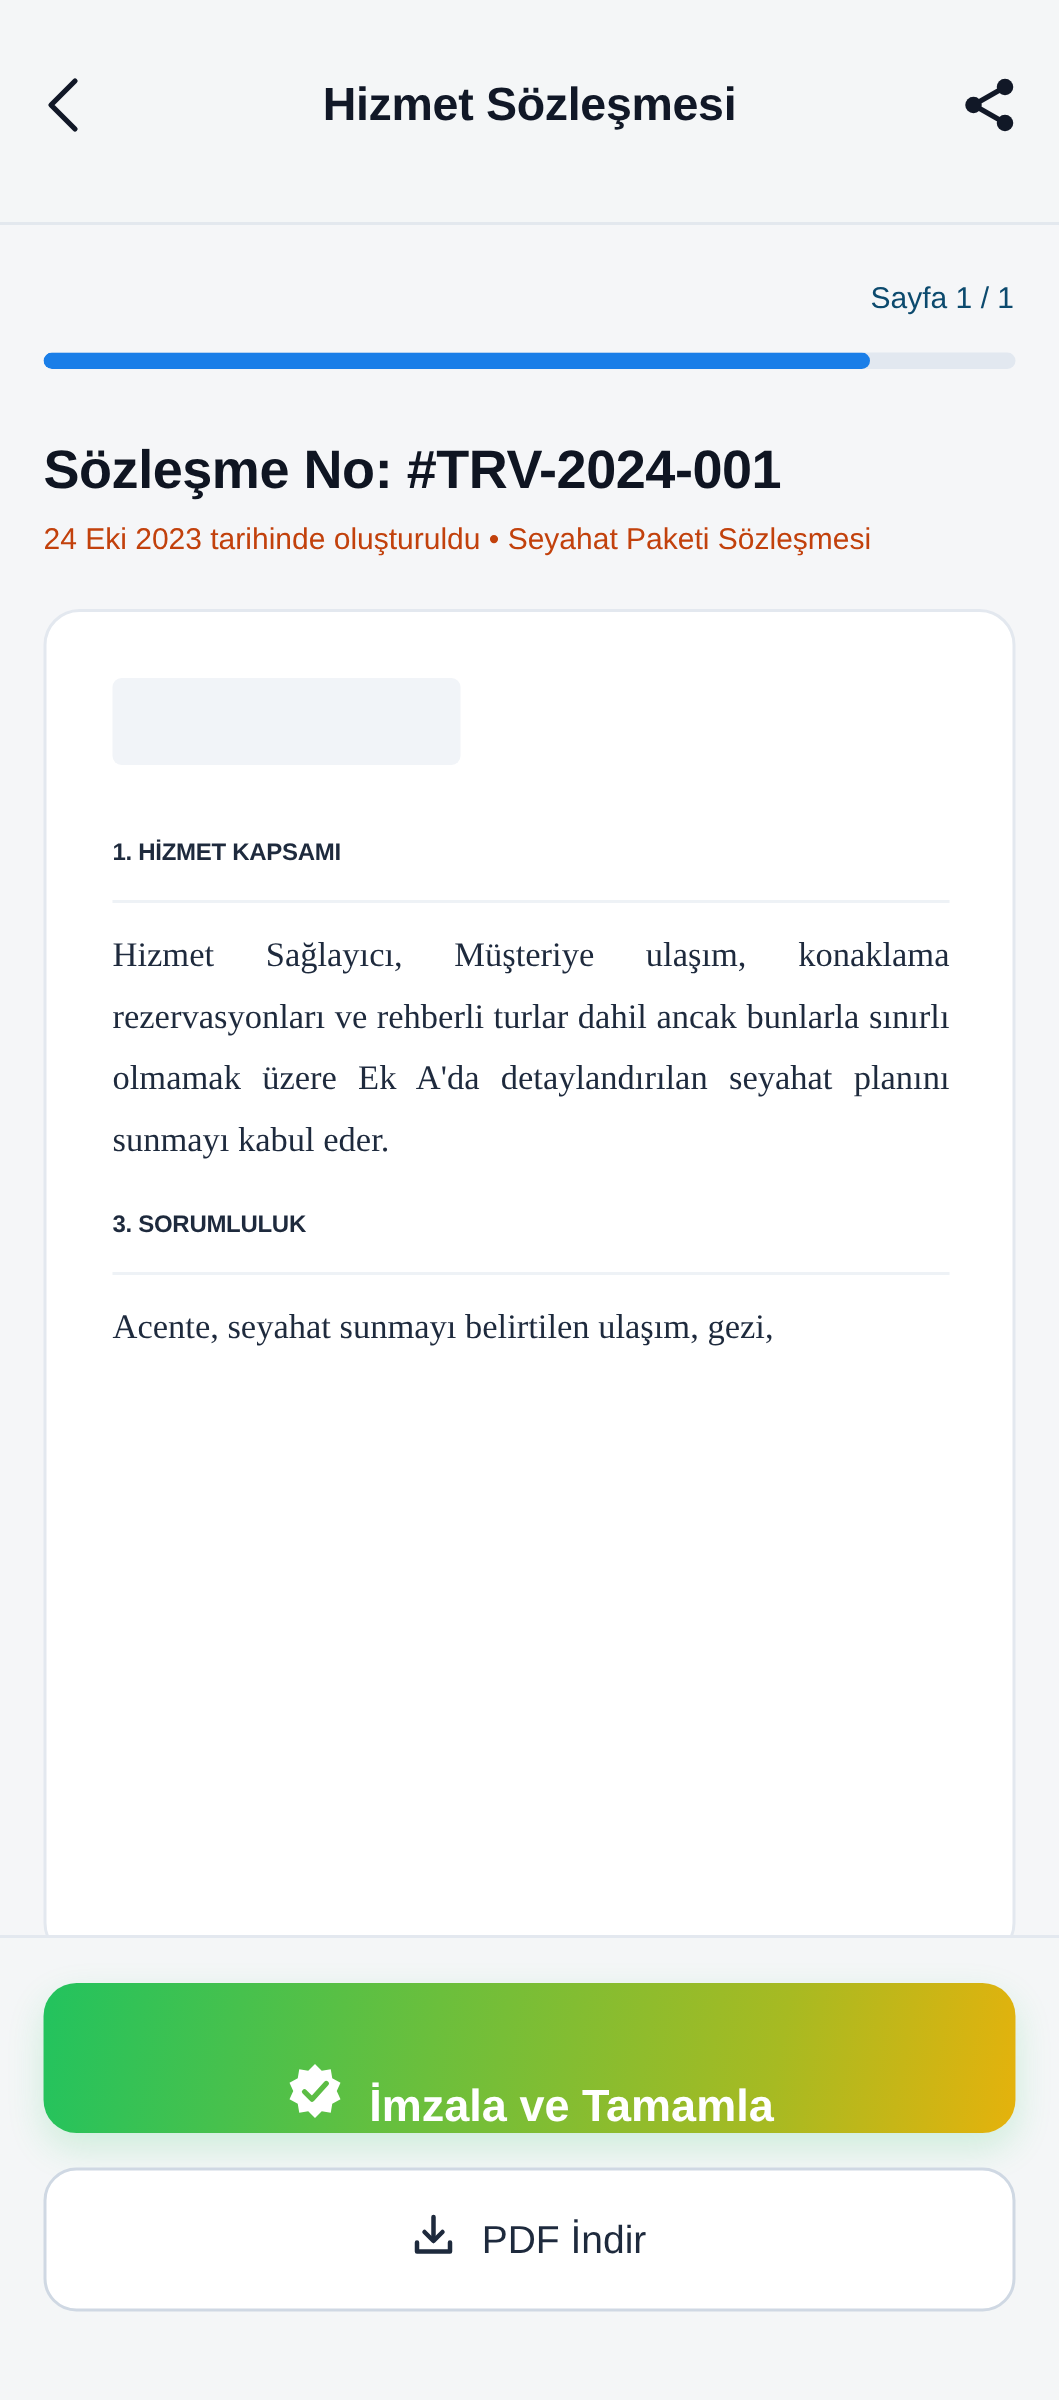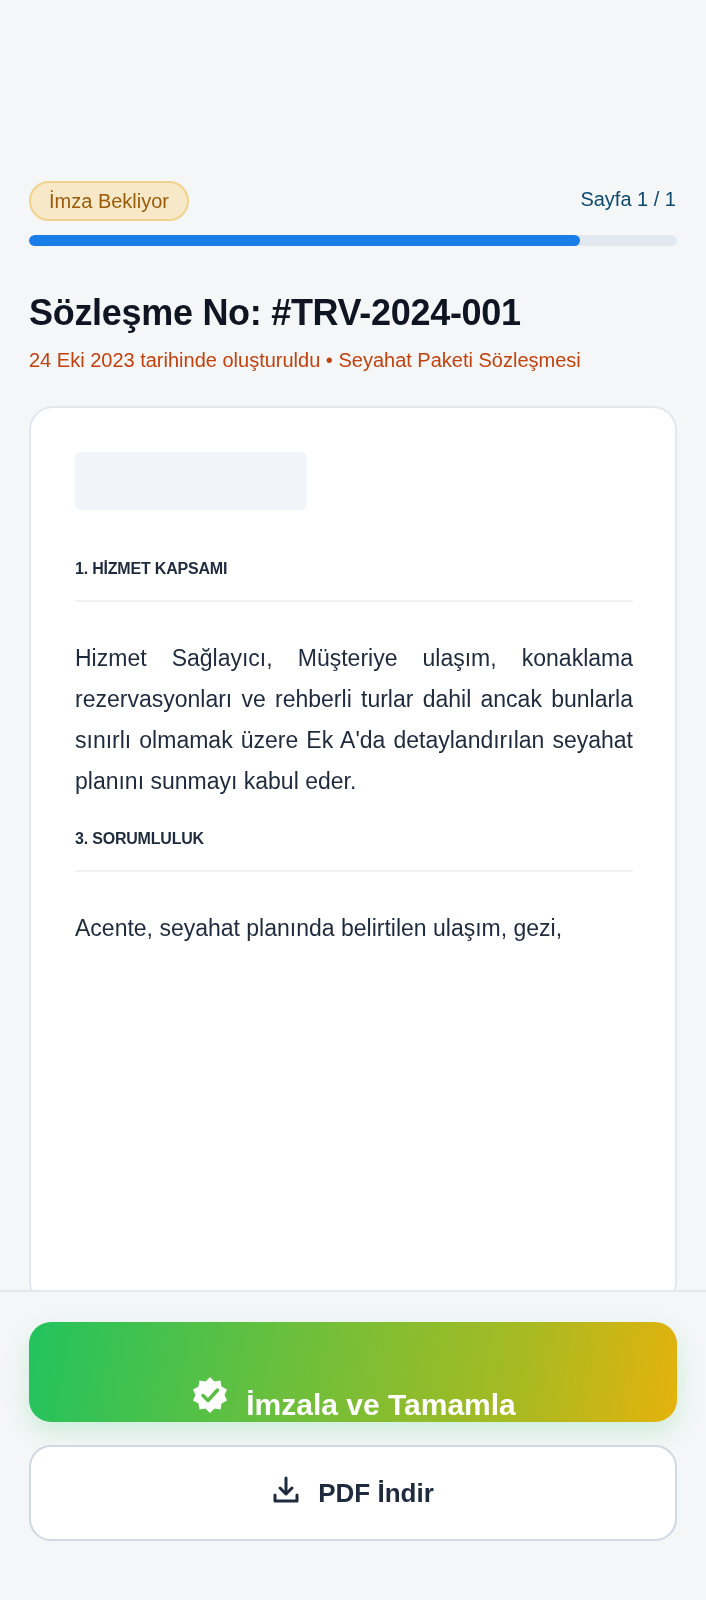--- a/index.html
+++ b/index.html
@@ -67,21 +67,22 @@
     .doc-inner { position: absolute; left: 44px; top: 44px; width: 558px; }
     .placeholder-block {
       width: 232px; height: 58px; background: #f1f4f8; border-radius: 6px;
     }
     .section-heading {
       font-size: 16px; font-weight: 700; color: #1e2a3d; letter-spacing: -0.2px;
       padding-bottom: 22px; border-bottom: 2px solid #eef2f6;
     }
     .section-body {
       font-size: 23px; line-height: 41px; color: #1e2a3d; text-align: justify;
-      margin-top: 36px;
+      margin-top: 14px;
+      font-family: Liberation Serif, serif;
     }
     .s1 { margin-top: 50px; }
     .s2, .s3 { margin-top: 28px; }
 
     
     .bottom-bar {
       position: absolute; left: 0; top: 1290px; width: 706px; height: 310px;
       background: #f4f6f7; border-top: 2px solid #e3e8ef;
     }
     .sign-button {
@@ -89,51 +90,71 @@
       border-radius: 22px;
       background: linear-gradient(100deg, #22c35e 0%, #6bbf3c 40%, #a7ba22 75%, #e5b20c 100%);
       box-shadow: 0 10px 24px rgba(34, 197, 94, 0.18);
       display: flex; align-items: flex-end; justify-content: center; gap: 16px;
       color: #ffffff; font-size: 30px; font-weight: 700; cursor: pointer;
     }
     .pdf-button {
       position: absolute; left: 29px; top: 1445px; width: 648px; height: 96px;
       border-radius: 22px; background: #ffffff; border: 2px solid #cfd8e3;
       display: flex; align-items: center; justify-content: center; gap: 18px;
-      color: #1e2a3d; font-size: 26px; font-weight: 700; cursor: pointer;
+      color: #1e2a3d; font-size: 26px; font-weight: 400; cursor: pointer;
     }
   </style>
 </head>
 <body>
 
 <div class="app">
 
+  <div class="header">
+    <div class="back">
+      <span>
+        <svg width="28" height="40" viewBox="0 0 28 40">
+          <polyline points="22,4 6,20 22,36" fill="none" stroke="#111827" stroke-width="3.5" stroke-linecap="round" stroke-linejoin="round"></polyline>
+        </svg>
+      </span>
+    </div>
+    <div class="title">Hizmet Sözleşmesi</div>
+    <div class="share">
+      <span>
+        <svg width="38" height="40" viewBox="0 0 38 40">
+          <line x1="8" y1="20" x2="29" y2="8" stroke="#111827" stroke-width="3.5"></line>
+          <line x1="8" y1="20" x2="29" y2="32" stroke="#111827" stroke-width="3.5"></line>
+          <circle cx="29" cy="8" r="5.5" fill="#111827"></circle>
+          <circle cx="8" cy="20" r="5.5" fill="#111827"></circle>
+          <circle cx="29" cy="32" r="5.5" fill="#111827"></circle>
+        </svg>
+      </span>
+    </div>
+  </div>
 
-  <div class="badge">İmza Bekliyor</div>
   <div class="page-indicator">Sayfa 1 / 1</div>
   <div class="progress">
     <div class="fill" id="progress-fill" style="width: 85%;"></div>
   </div>
 
   <div class="doc-title">Sözleşme No: #TRV-2024-001</div>
   <div class="doc-meta">24 Eki 2023 tarihinde oluşturuldu • Seyahat Paketi Sözleşmesi</div>
 
   <div class="doc-card">
     <div class="doc-inner">
       <div class="placeholder-block"></div>
 
       <div class="section s1">
         <div class="section-heading">1. HİZMET KAPSAMI</div>
         <div class="section-body">Hizmet Sağlayıcı, Müşteriye ulaşım, konaklama rezervasyonları ve rehberli turlar dahil ancak bunlarla sınırlı olmamak üzere Ek A'da detaylandırılan seyahat planını sunmayı kabul eder.</div>
       </div>
 
 
       <div class="section s3">
         <div class="section-heading">3. SORUMLULUK</div>
-        <div class="section-body">Acente, seyahat planında belirtilen ulaşım, gezi,</div>
+        <div class="section-body">Acente, seyahat sunmayı belirtilen ulaşım, gezi,</div>
       </div>
     </div>
   </div>
 
   <div class="bottom-bar"></div>
 
   <div class="sign-button">
     <span>
       <svg width="40" height="40" viewBox="0 0 40 40">
         <path d="M20 2 L24.5 6.5 L30.5 5.5 L31.5 11.5 L37 14.5 L34.5 20 L37 25.5 L31.5 28.5 L30.5 34.5 L24.5 33.5 L20 38 L15.5 33.5 L9.5 34.5 L8.5 28.5 L3 25.5 L5.5 20 L3 14.5 L8.5 11.5 L9.5 5.5 L15.5 6.5 Z" fill="#ffffff"></path>

